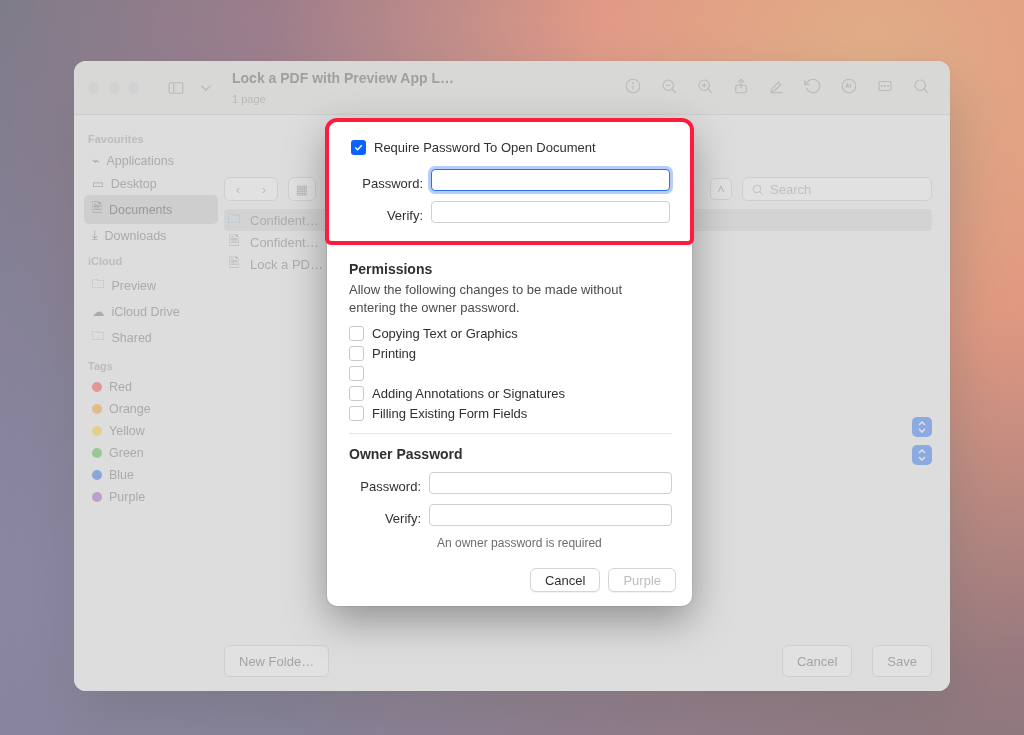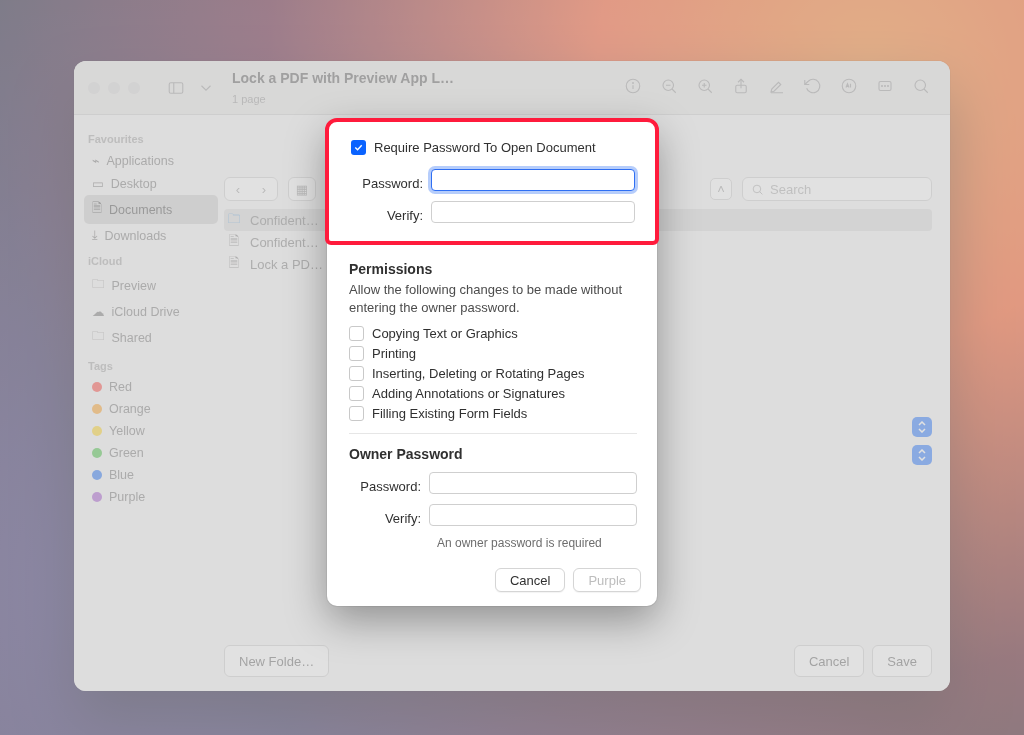--- a/index.html
+++ b/index.html
@@ -86,25 +86,25 @@
   .blue-select { position:absolute; right:18px; width:20px; height:20px; background:#3f86ff; border-radius:5px; display:flex; align-items:center; justify-content:center; color:#fff;}
   .blue-select.s1{ top:302px; }
   .blue-select.s2{ top:330px; }
 
   .sheet-footer{
     position:absolute; left:0; right:18px; bottom:14px; display:flex; align-items:center;
   }
   .mac-btn{
     height:32px; padding:0 14px; border:1px solid #d5d5d5; border-radius:6px; background:#fff; color:#777; font-size:13px; display:inline-flex; align-items:center;
   }
-  .mac-btn + .mac-btn{ margin-left:8px;border-radius:6px; }
+  .mac-btn + .mac-btn{ margin-left:20px;border-radius:6px; }
 
   
   .dialog {
-    position:absolute; left:327px; top:120px; width:330px;
+    position:absolute; left:327px; top:120px; width:365px;
     background:#ffffff;
     border-radius:10px;
     box-shadow:0 14px 40px rgba(0,0,0,.35), 0 0 0 1px rgba(0,0,0,.06);
     z-index:20;
     padding:0 0 10px 0;
     font-size:13px; color:#303030;
   }
   .dlg-top{
     border:4px solid var(--highlight-red);
     border-radius:12px 12px 6px 6px;
@@ -363,21 +363,20 @@
     <div class="perm-row">
         <span class="chk empty"></span>
         <span>Copying Text or Graphics</span>
       </div>
     <div class="perm-row">
         <span class="chk empty"></span>
         <span>Printing</span>
       </div>
     <div class="perm-row">
         <span class="chk empty"></span>
-        <span>Inserting, Deleting or Rotating Pages</span>
       </div>
     <div class="perm-row">
         <span class="chk empty"></span>
         <span>Adding Annotations or Signatures</span>
       </div>
     <div class="perm-row">
         <span class="chk empty"></span>
         <span>Filling Existing Form Fields</span>
       </div>
 

